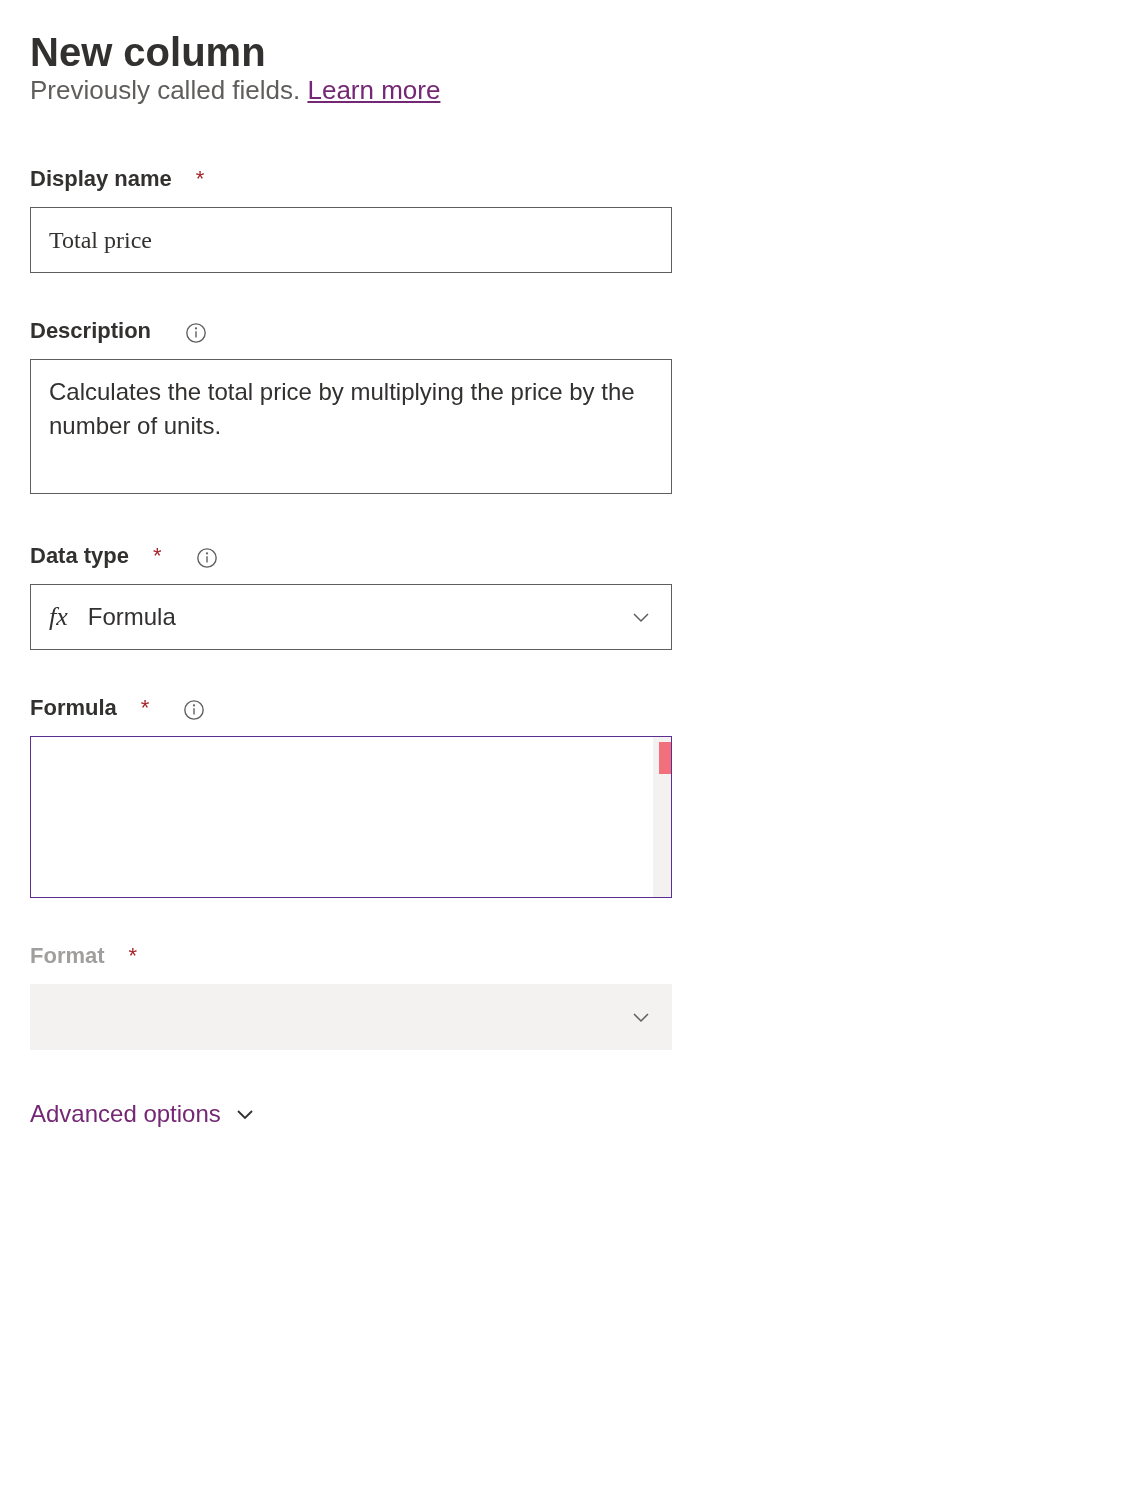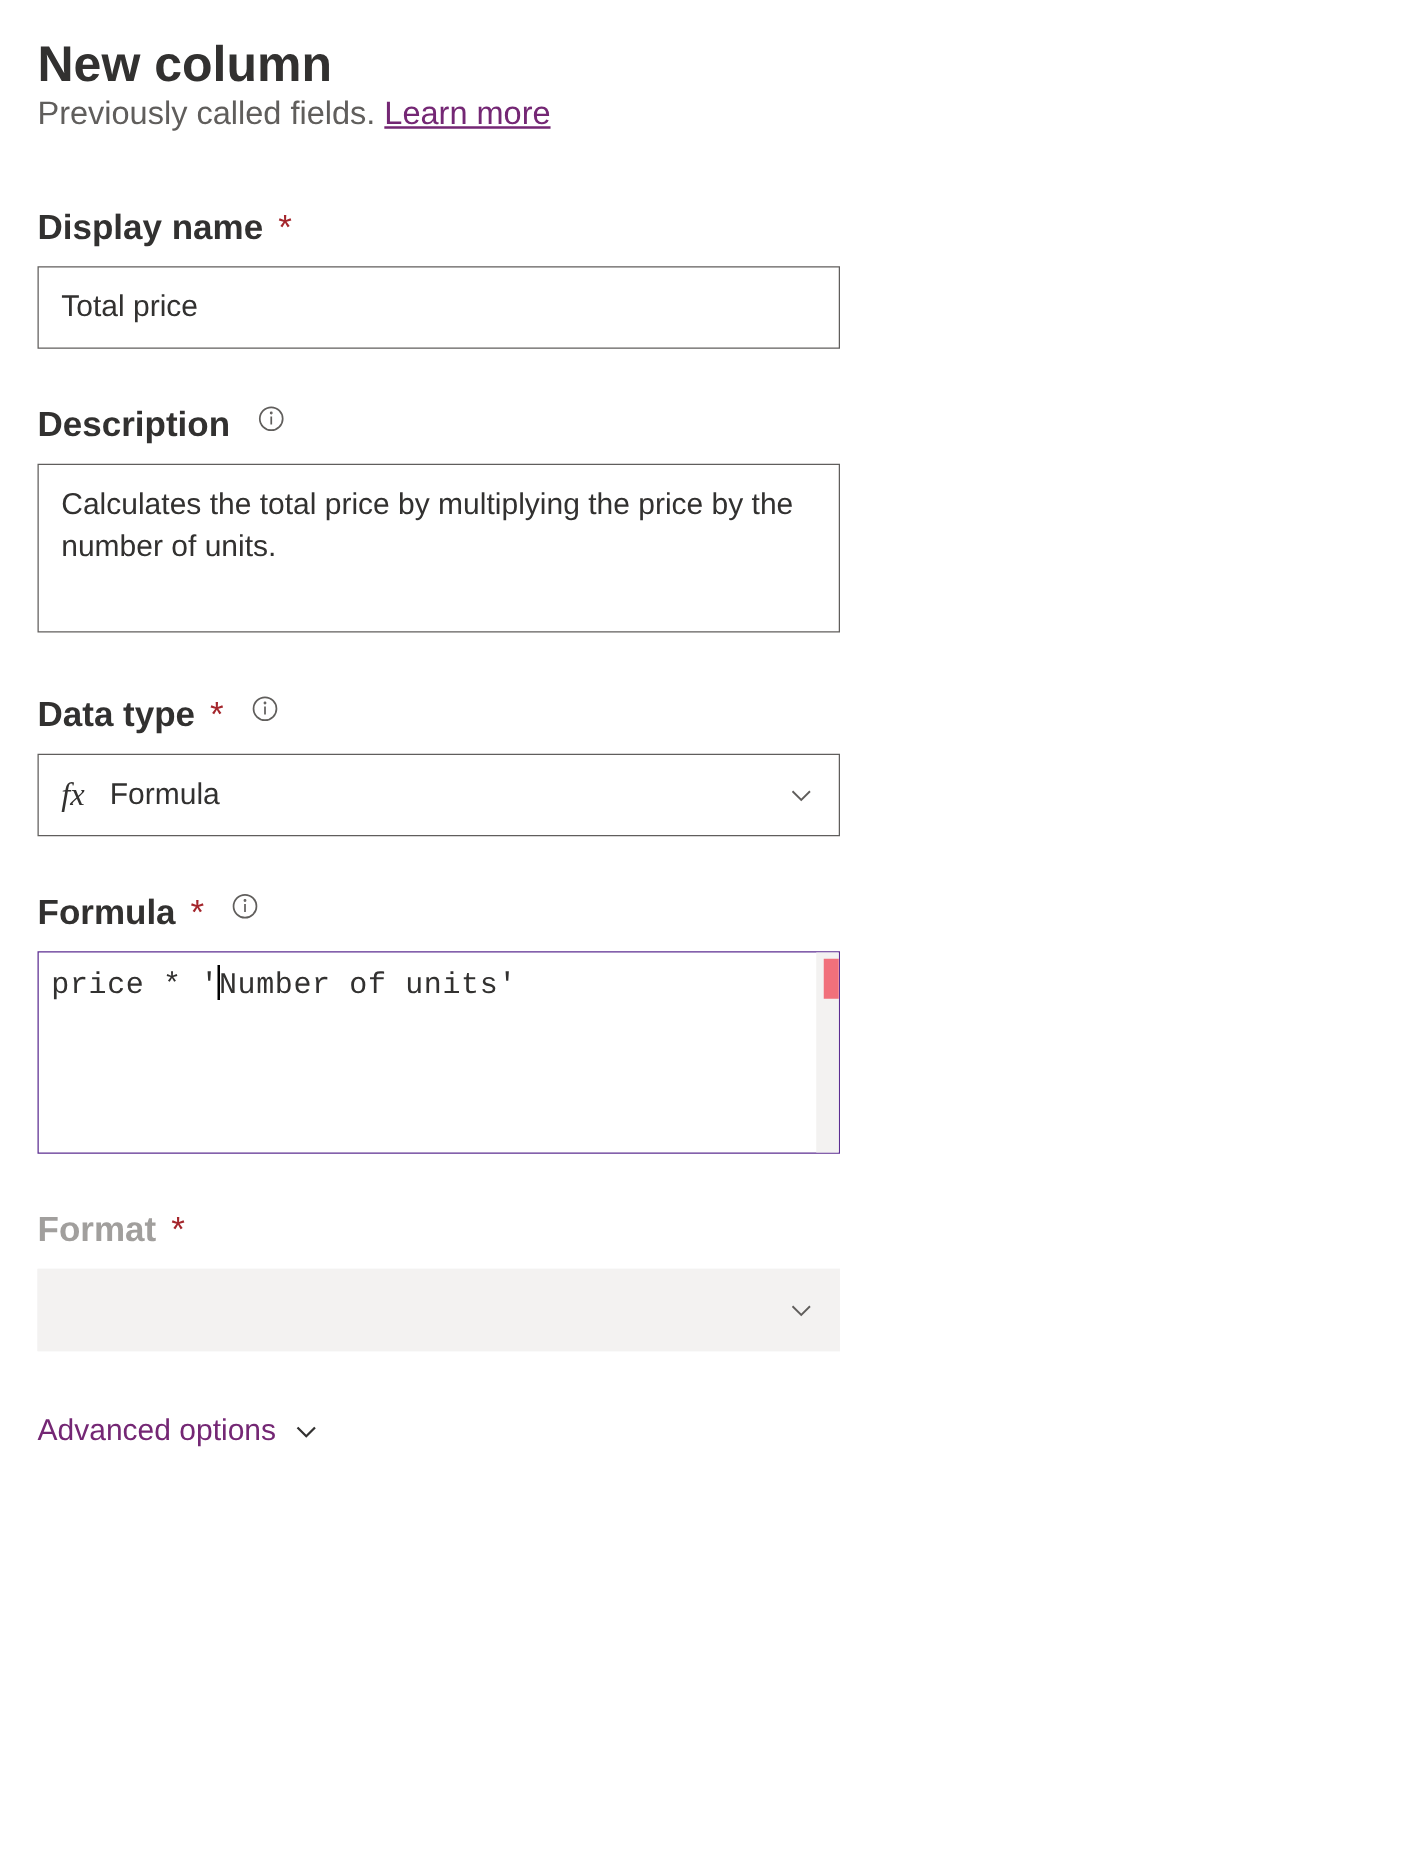--- a/index.html
+++ b/index.html
@@ -27,27 +27,27 @@
     }
     .learn-more-link {
       color: #742774;
       text-decoration: underline;
       cursor: pointer;
     }
     .field-group {
       margin-bottom: 45px;
     }
     .field-label {
-      font-size: 28px;
+      font-size: 22px;
       font-weight: 600;
       color: #323130;
       margin-bottom: 15px;
       display: flex;
-      align-items: flex-start;
-      gap: 8px;
+      align-items: flex-end;
+      gap: 20px;
     }
     .field-label.disabled {
       color: #a19f9d;
     }
     .required-asterisk {
       color: #a4262c;
       font-weight: 400;
       margin-left: 4px;
     }
     .info-icon {
@@ -62,21 +62,21 @@
     .info-icon svg {
       width: 22px;
       height: 22px;
     }
     .text-input {
       width: 642px;
       height: 66px;
       border: 1px solid #605e5c;
       padding: 0 18px;
       font-size: 24px;
-      font-family: Liberation Sans, sans-serif;
+      font-family: Liberation Serif, serif;
       color: #323130;
       background: #ffffff;
     }
     .textarea-input {
       width: 642px;
       height: 135px;
       border: 1px solid #605e5c;
       padding: 15px 18px;
       font-size: 24px;
       font-family: inherit;
@@ -235,21 +235,20 @@
     <span class="required-asterisk">*</span>
     <span class="info-icon">
       <svg viewBox="0 0 24 24" fill="none" stroke="currentColor" stroke-width="1.5">
         <circle cx="12" cy="12" r="10"></circle>
         <line x1="12" y1="10" x2="12" y2="17"></line>
         <circle cx="12" cy="7" r="0.5" fill="currentColor"></circle>
       </svg>
     </span>
   </div>
   <div class="formula-editor">
-    <span class="formula-text">price * '<span class="text-cursor"></span>Number of units'</span>
     <div class="scrollbar-track">
       <div class="scroll-marker"></div>
     </div>
   </div>
 </div>
 
 <div class="field-group">
   <div class="field-label disabled">
     <span>Format</span>
     <span class="required-asterisk">*</span>

